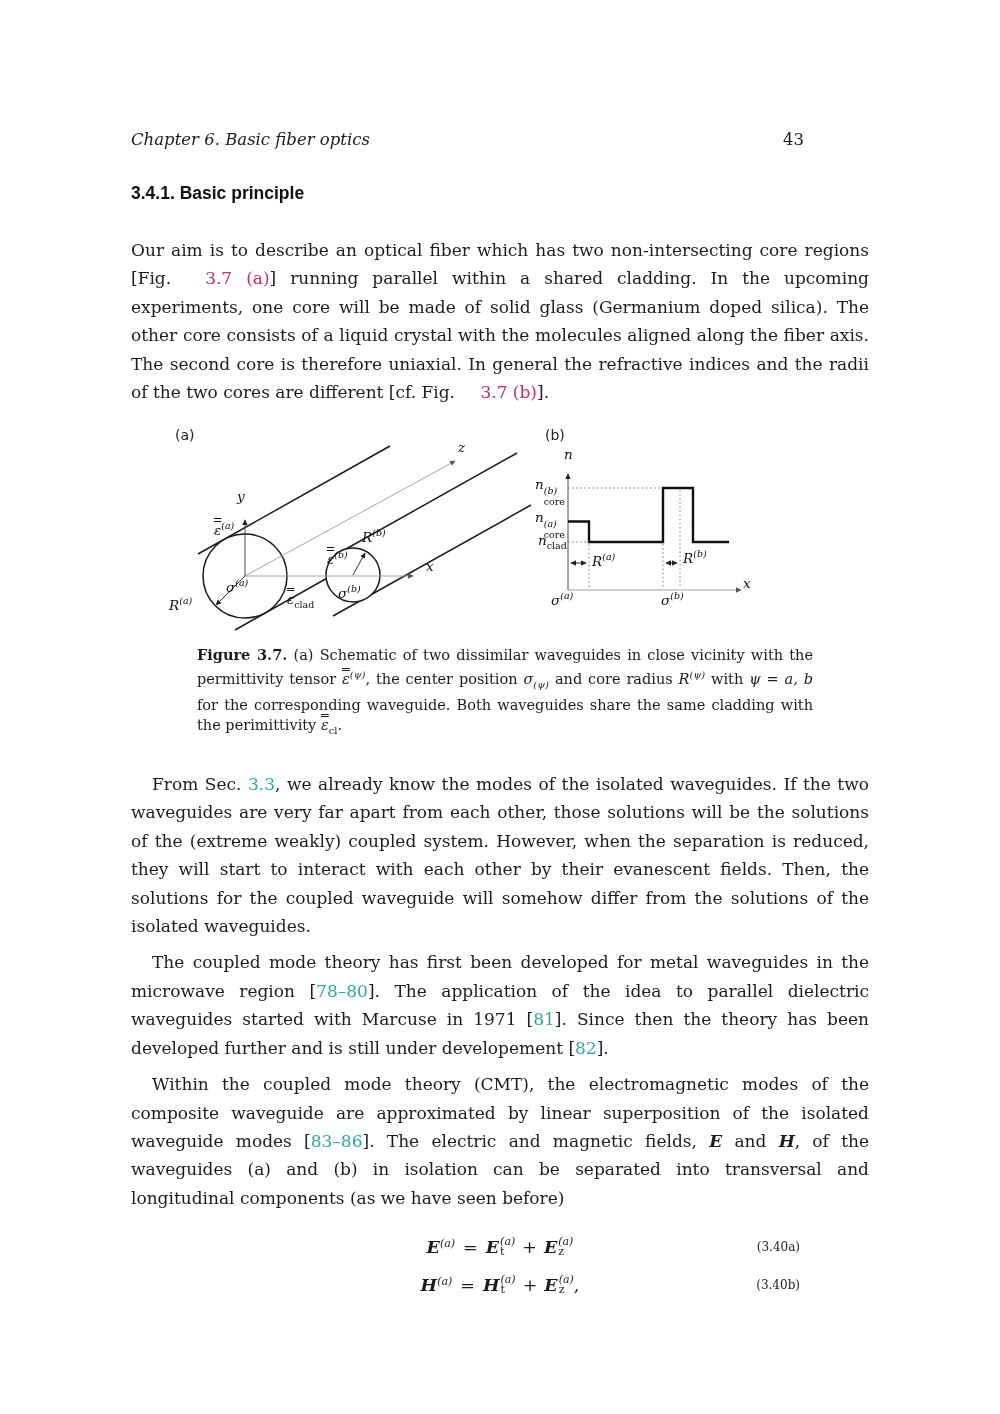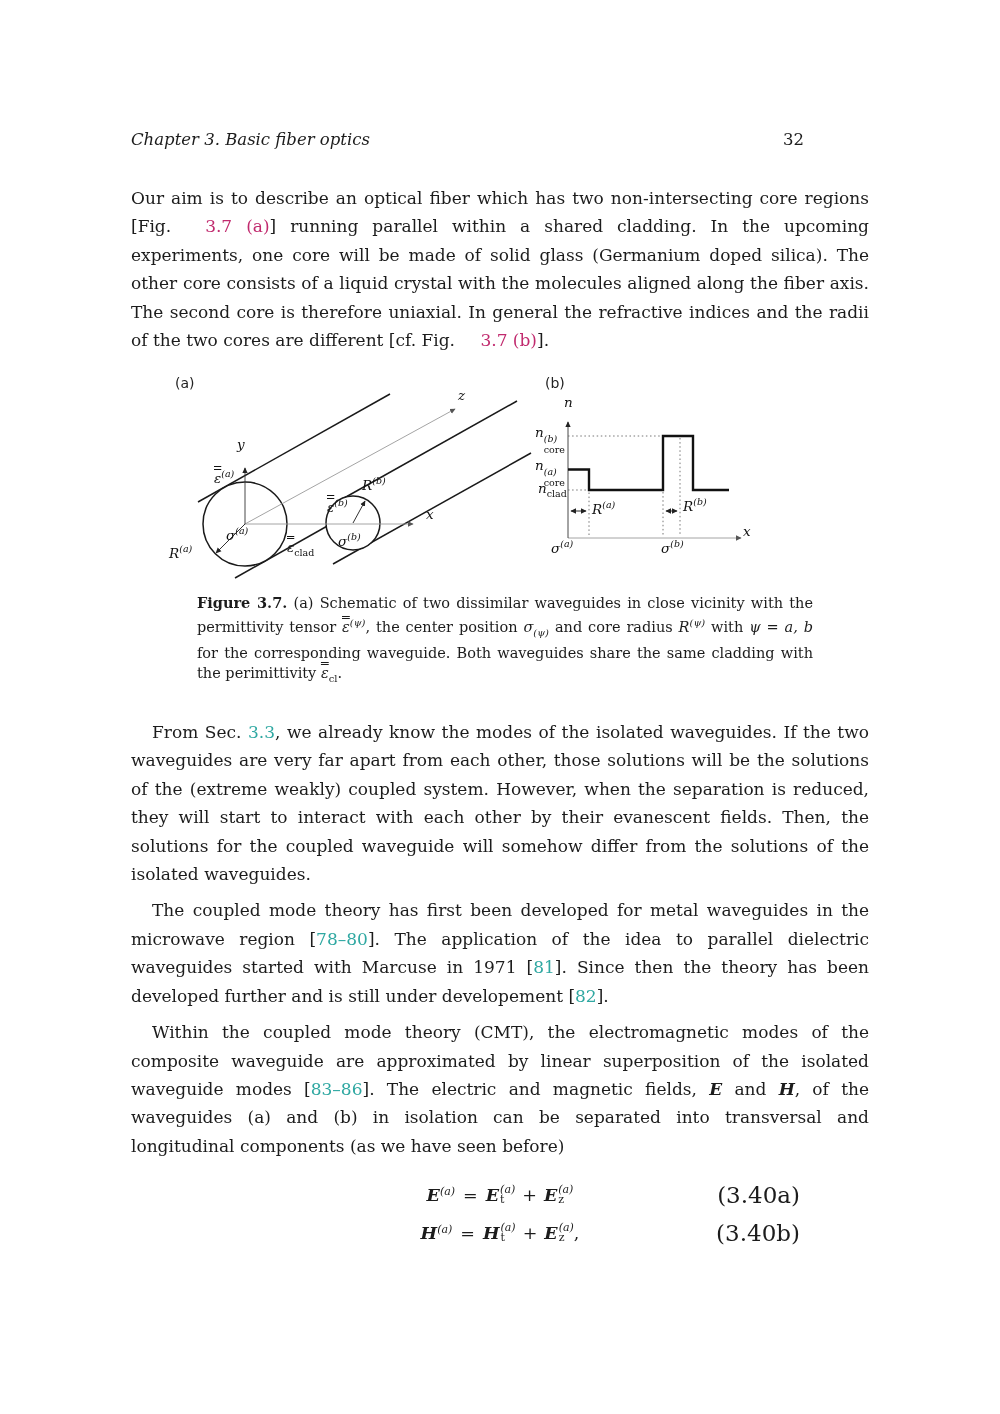--- a/index.html
+++ b/index.html
@@ -53,32 +53,33 @@
   .eqrow{position:relative;height:38px;display:flex;align-items:center;justify-content:center;
     font-size:17.5px;}
   .eqmath{display:inline-flex;align-items:center;}
   .eqmath .msup{font-size:11px;font-style:italic;vertical-align:6px;margin-top:-8px;}
   .eqmath .mrel{margin:0 8px;}
   .eqmath .mop{margin:0 7px;}
   .ss{display:inline-flex;flex-direction:column;align-items:flex-start;line-height:0.95;
     margin-left:1px;vertical-align:-6px;}
   .ss .up{font-size:11px;font-style:italic;}
   .ss .dn{font-size:11px;font-style:normal;}
-  .eqnum{position:absolute;right:69px;top:50%;transform:translateY(-50%);font-size:23px;margin-left:11px;}
+  .eqnum{position:absolute;right:69px;top:50%;transform:translateY(-50%);font-size:12px;margin-left:11px;}
 </style>
 </head>
 <body>
 
 <div class="page">
 
   <div class="pagehead">
-    <span class="running">Chapter 3. Basic fiber optics</span>
-    <span class="pagenum">32</span>
+    <span class="running">Chapter 6. Basic fiber optics</span>
+    <span class="pagenum">43</span>
   </div>
 
+  <h2 class="subsection">3.4.1. Basic principle</h2>
 
   <p class="body first"><span>Our aim is to describe an optical fiber which has two non-intersecting core regions [Fig.&nbsp;</span><a class="figlink">3.7&nbsp;(a)</a><span>] running parallel within a shared cladding. In the upcoming experiments, one core will be made of solid glass (Germanium doped silica). The other core consists of a liquid crystal with the molecules aligned along the fiber axis. The second core is therefore uniaxial. In general the refractive indices and the radii of the two cores are different [cf. Fig.&nbsp;</span><a class="figlink">3.7&nbsp;(b)</a><span>].</span></p>
 
   <div class="figure">
 
     <div class="subfig figa">
       <svg width="380" height="213" viewBox="0 0 380 213">
         <defs>
           <marker id="ab" viewBox="0 0 10 10" refX="8" refY="5" markerWidth="7" markerHeight="7" orient="auto-start-reverse">
             <path d="M0,0.8 L9,5 L0,9.2 z" fill="#222"></path>

